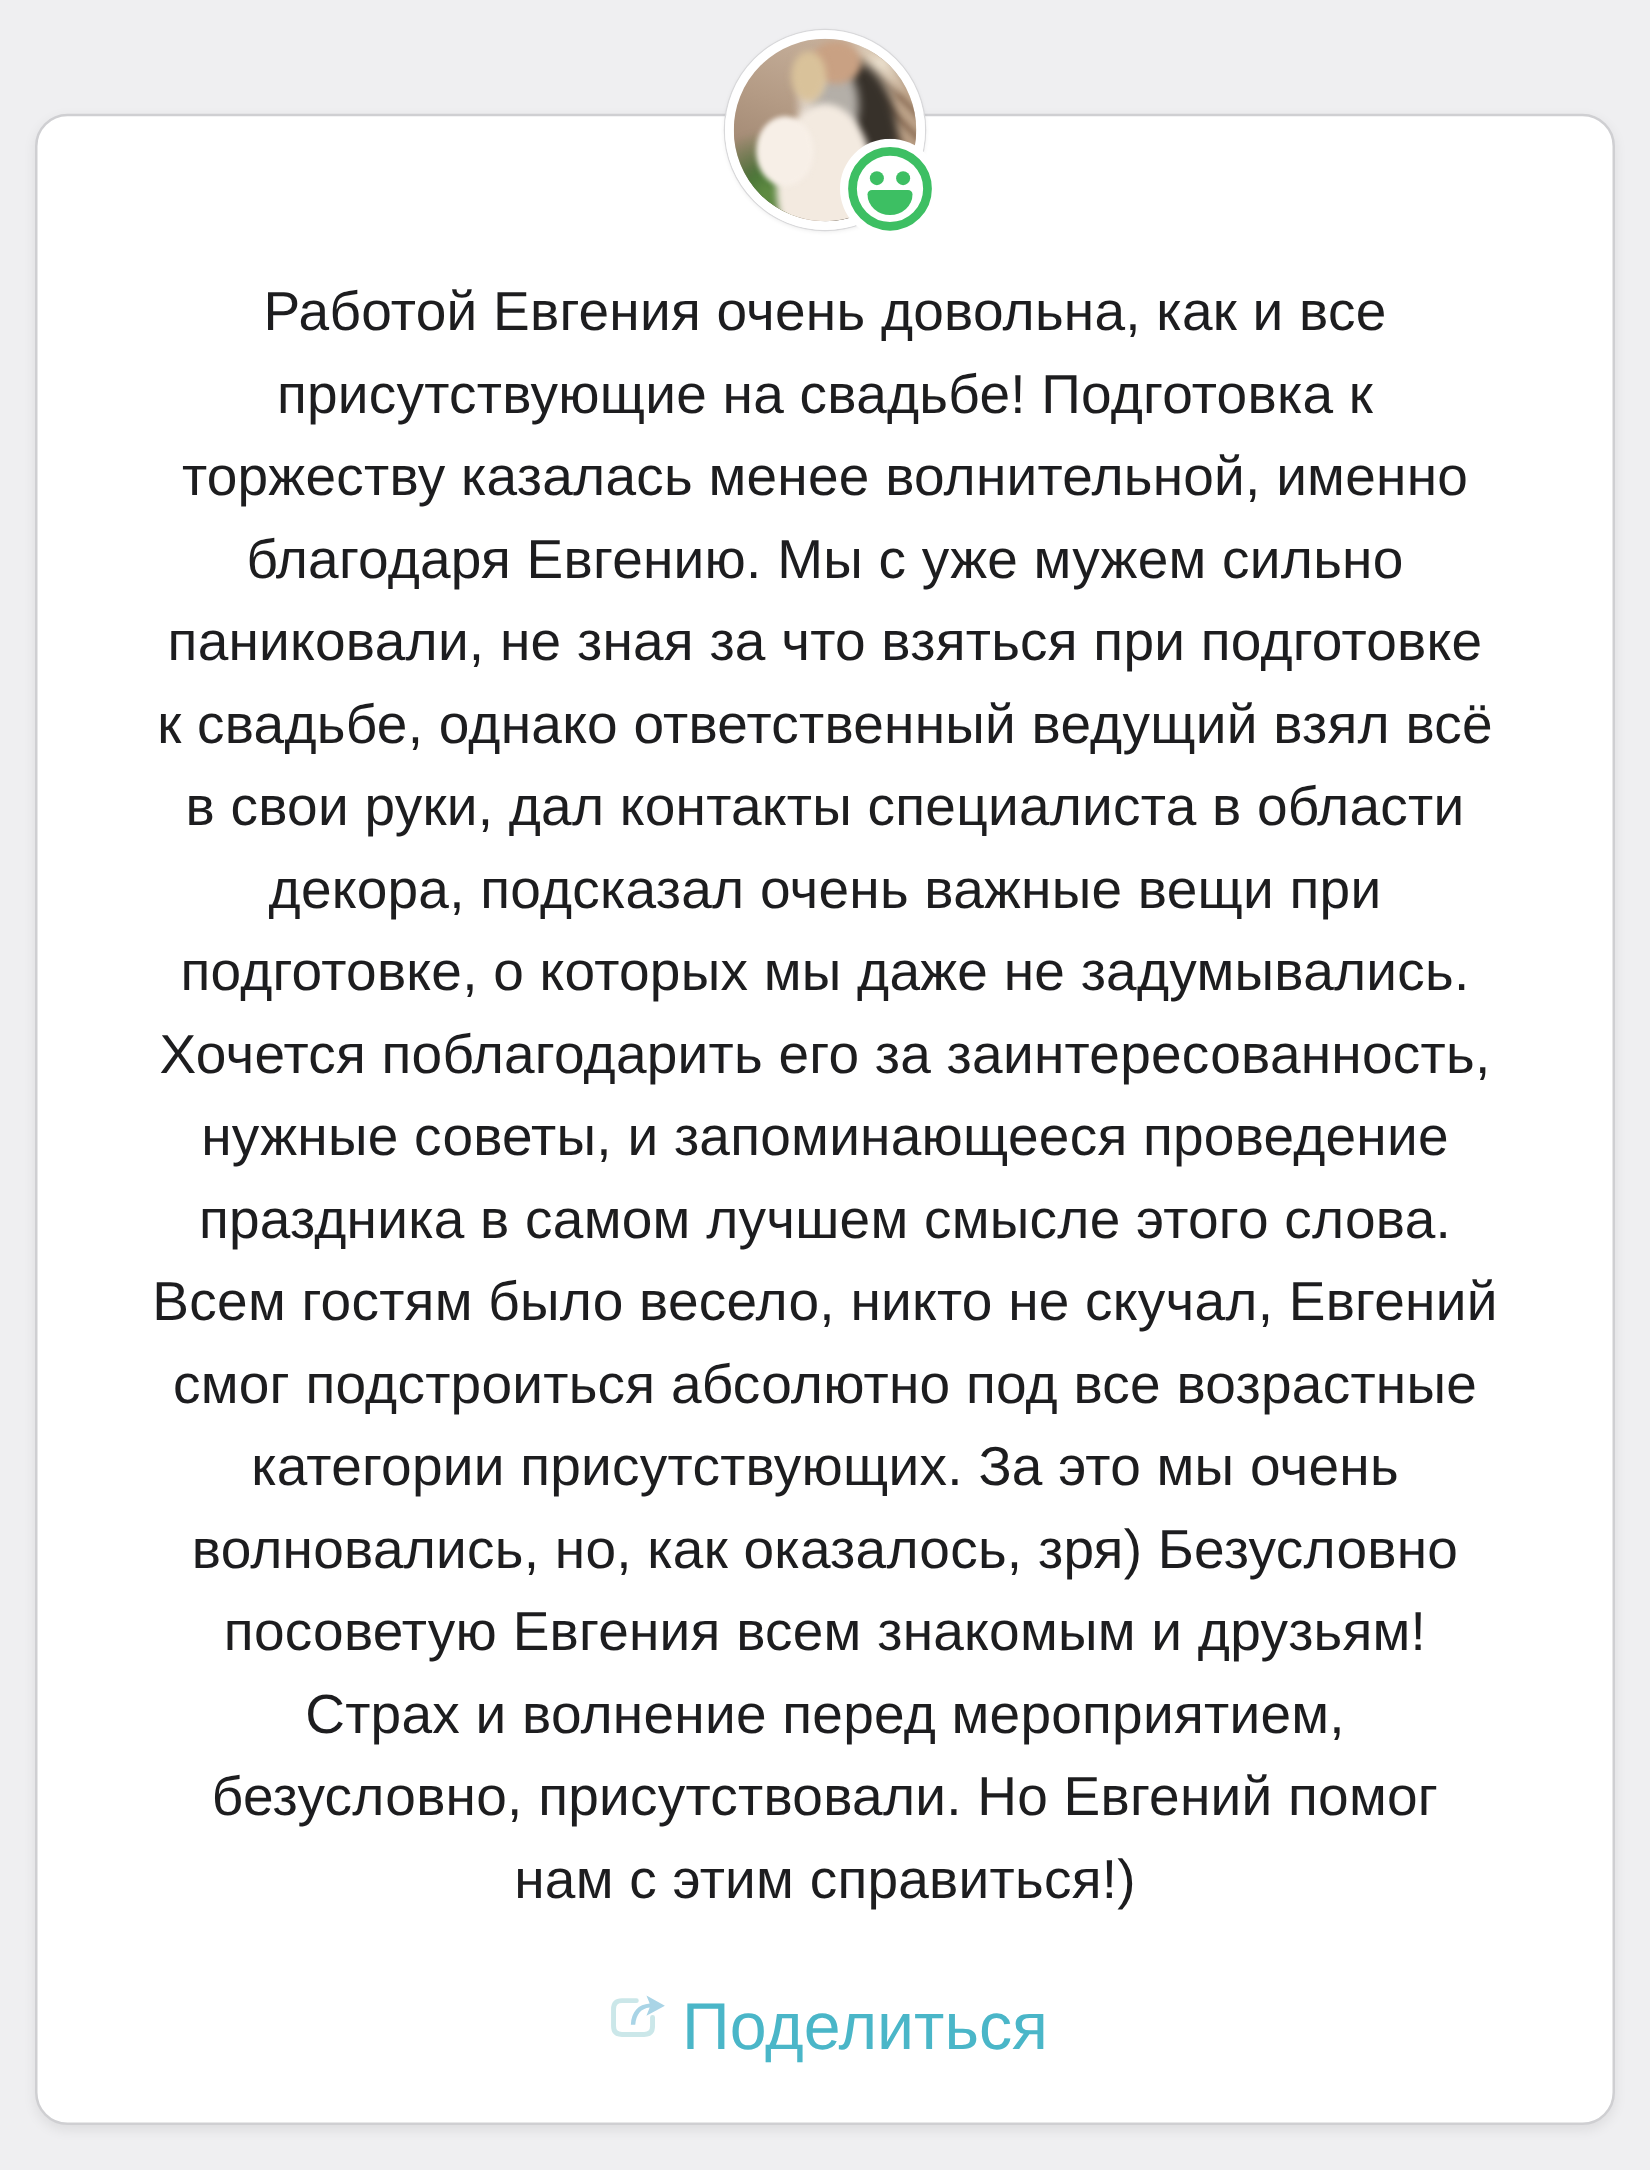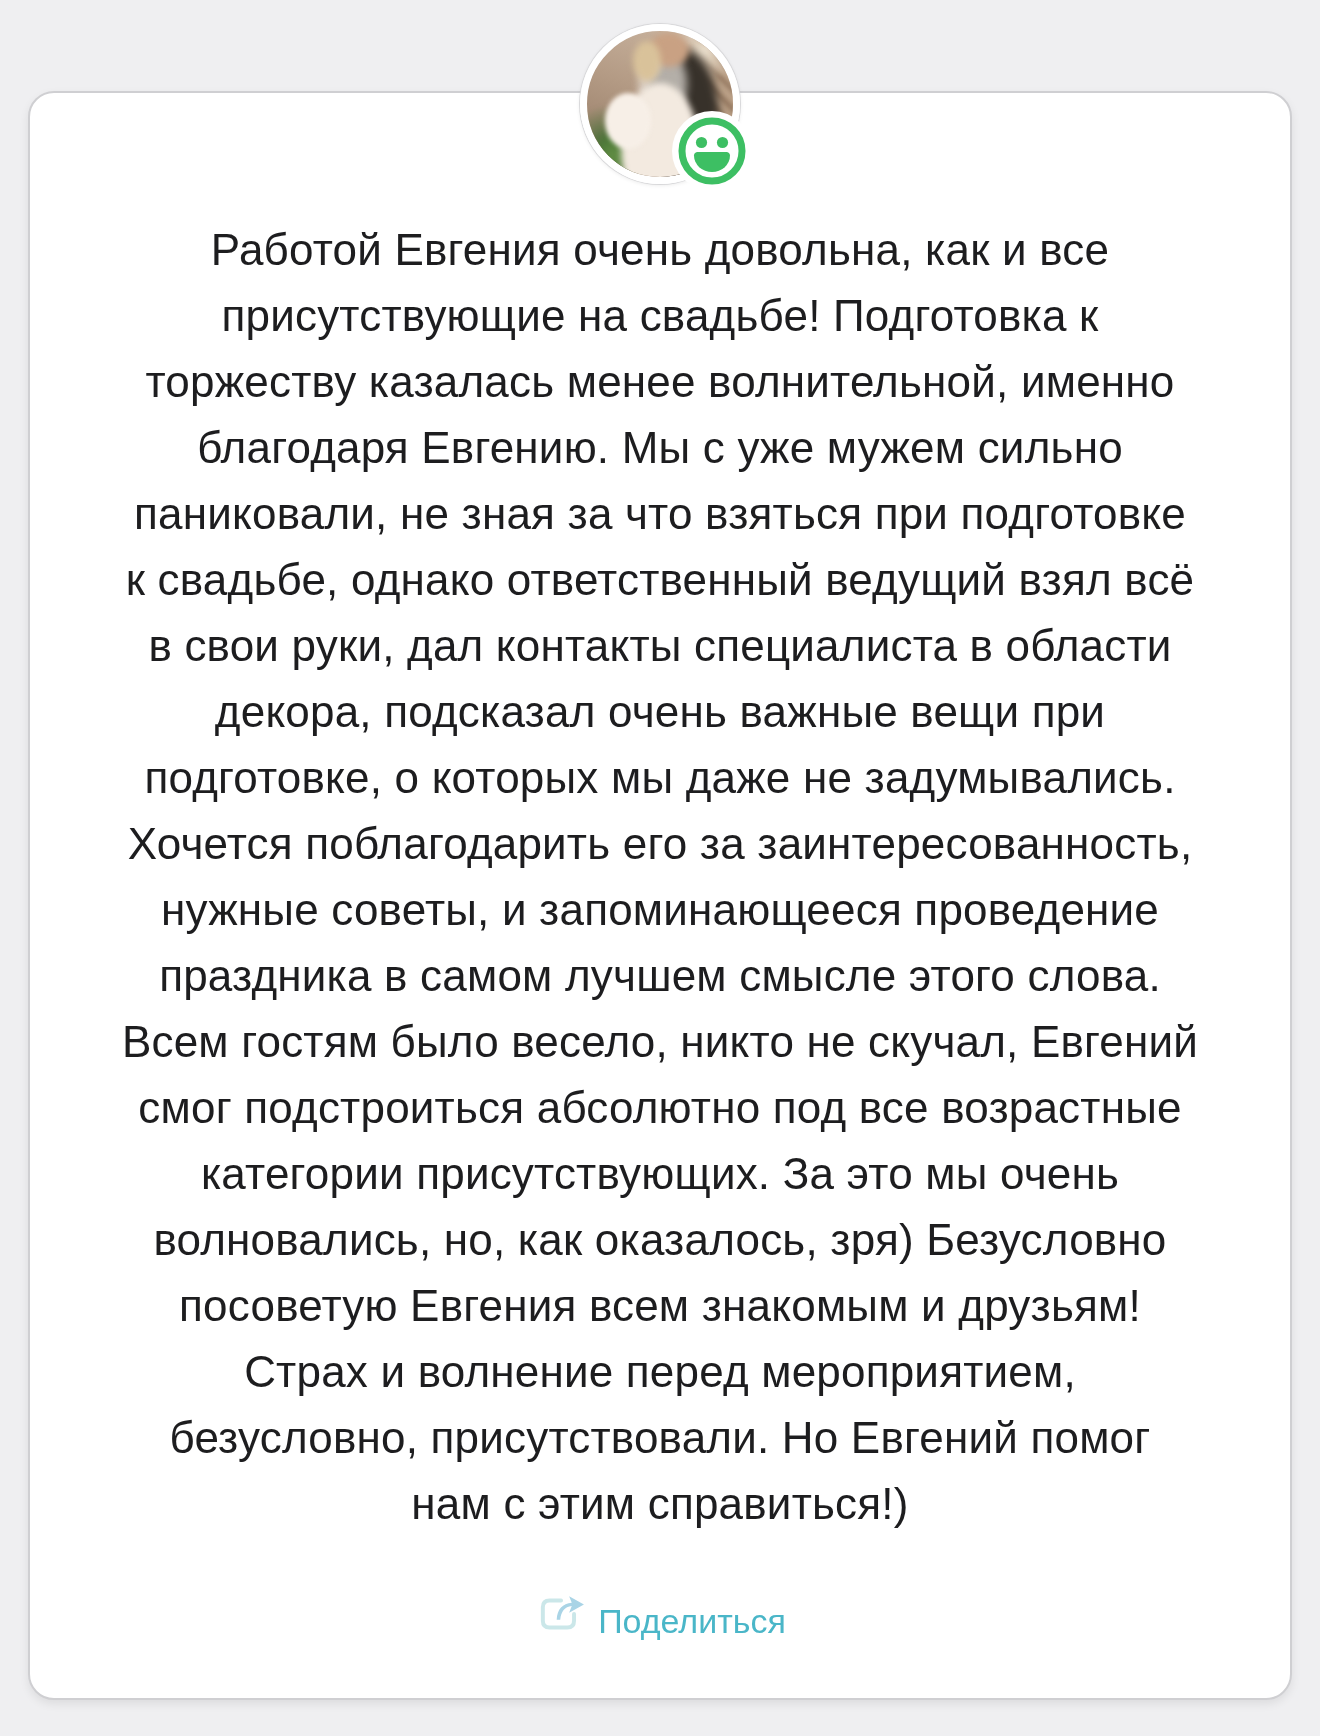--- a/index.html
+++ b/index.html
@@ -133,21 +133,21 @@
     display: flex;
     align-items: center;
     justify-content: center;
     gap: 12px;
     cursor: pointer;
     background: transparent;
     border: none;
     width: 100%;
   }
   .share-label {
-    font-size: 34px;
+    font-size: 53px;
     color: #4ab6c8;
     font-family: "Liberation Sans", "DejaVu Sans", sans-serif;
     margin-top: 16px;
   }
 </style>
 </head>
 <body>
 
 <div class="stage">
 

